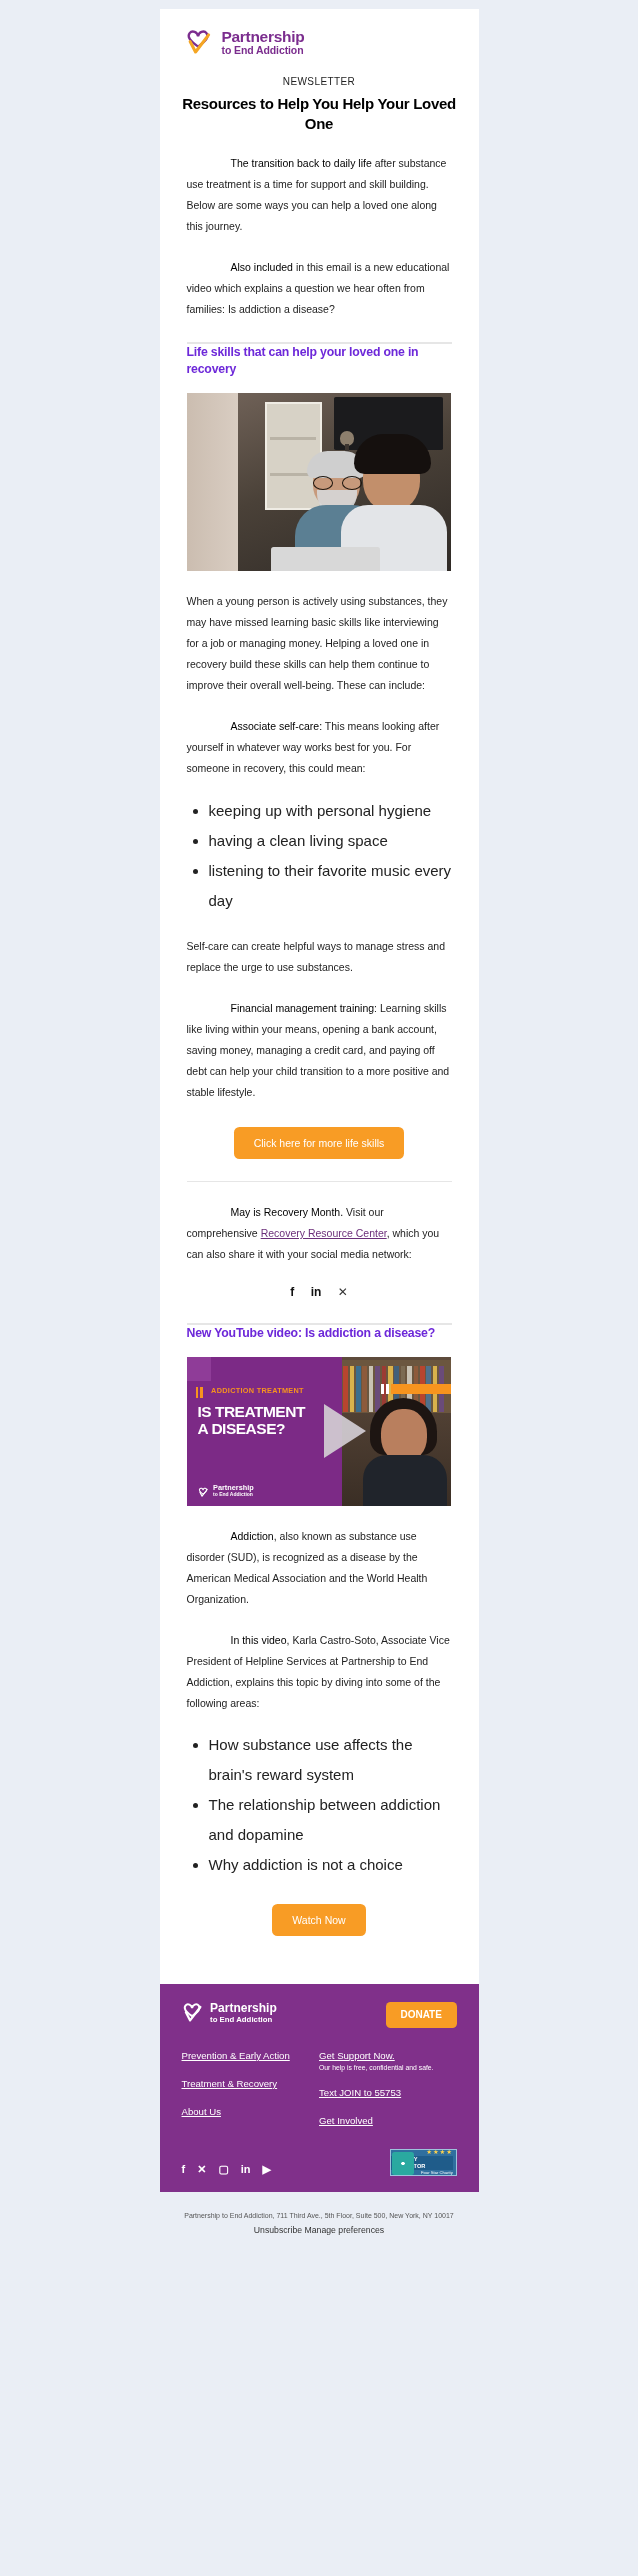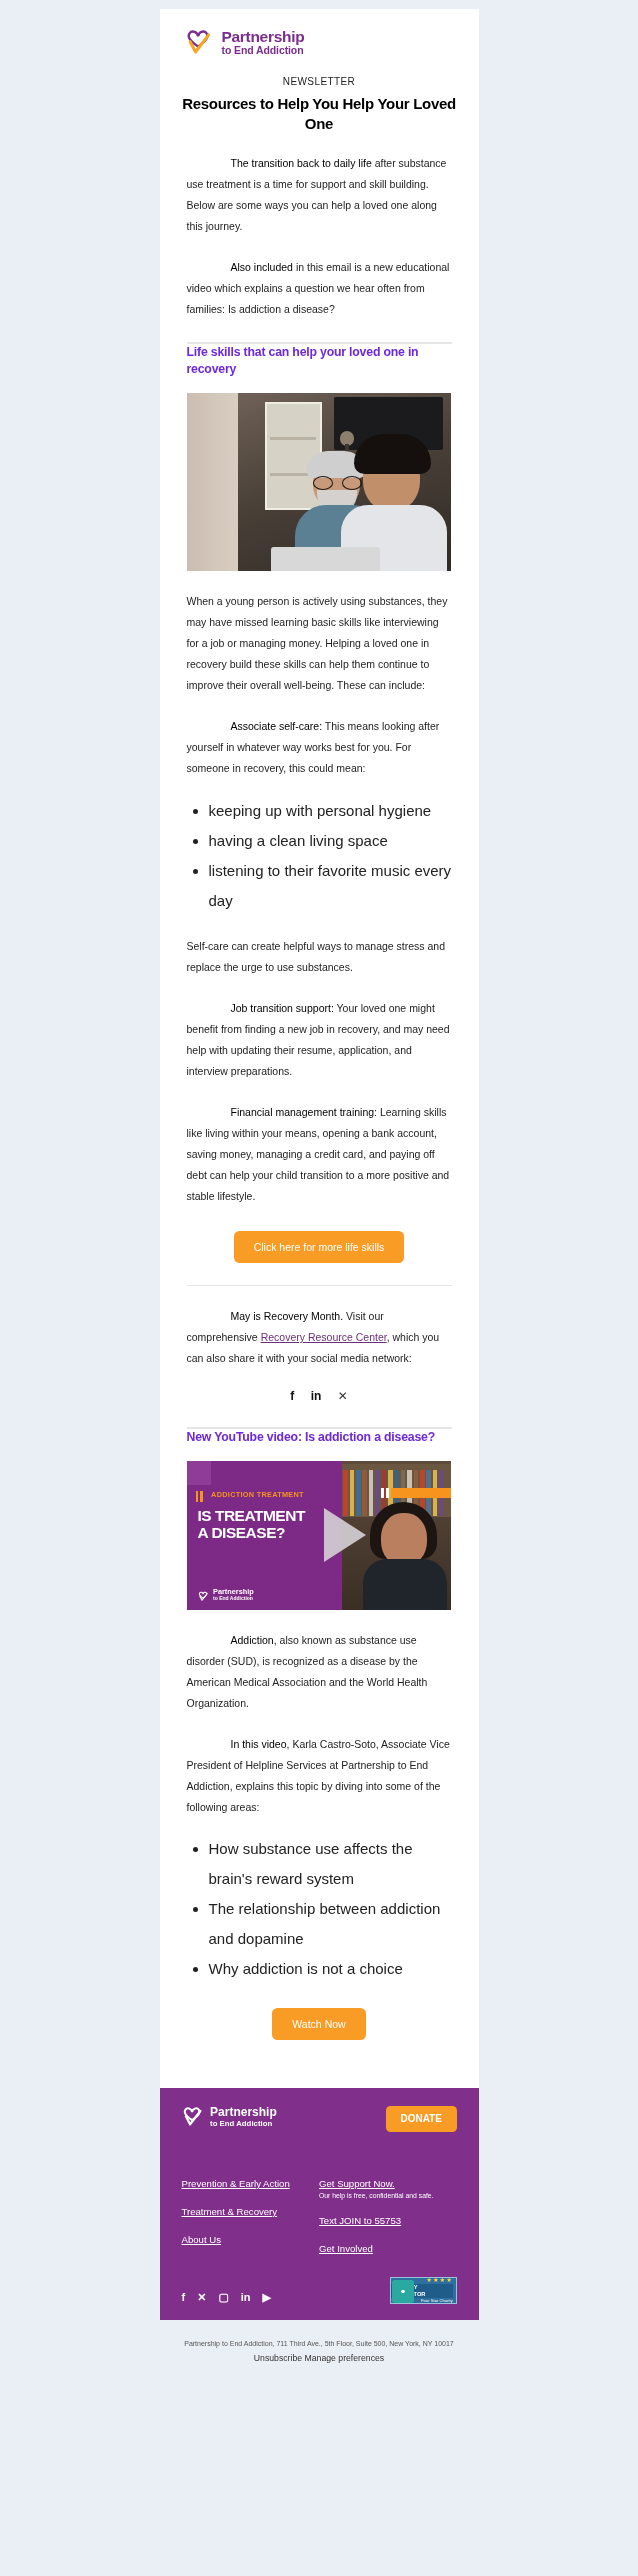--- a/index.html
+++ b/index.html
@@ -166,21 +166,21 @@
   .f-logo { display: flex; align-items: center; gap: 4.6px; }
   .f-logo-mark { width: 24px; height: 22px; position: relative; flex: none; }
   .f-logo .t1 { font-size: 12px; font-weight: bold; color: #fff; display: block; line-height: 1; }
   .f-logo .t2 { font-size: 7.8px; font-weight: bold; color: #fff; display: block; line-height: 1; margin-top: 1.8px; }
   .donate {
     background: #f89c25; color: #fff; font-size: 10px; font-weight: bold;
     padding: 7.3px 14.6px; border-radius: 4.6px; text-decoration: none; cursor: pointer;
     display: inline-block;
   }
   .f-cols { display: flex; margin-top: 22px; }
-  .f-col { width: 50%; margin-top: 24px; }
+  .f-col { width: 50%; }
   .f-col a {
     display: block; color: #ffffff; font-size: 9.6px; text-decoration: underline;
     margin-bottom: 17.3px;
   }
   .f-sub { color:#ffffff; font-size: 6.8px; display:block; margin-top:-14.6px;
     margin-bottom: 15.5px; text-decoration: none; }
   .f-bottom { display: flex; justify-content: space-between; align-items: flex-end; margin-top: 5.5px; }
   .f-social { display: flex; gap: 12px; align-items: center; }
   .f-social span { color: #fff; font-size: 11px; font-weight: bold; cursor: pointer; }
   .charity {
@@ -272,23 +272,20 @@
       </p>
 
       <ul class="bullets">
         <li>keeping up with personal hygiene</li>
         <li>having a clean living space</li>
         <li>listening to their favorite music every day</li>
       </ul>
 
       <p class="para">Self-care can create helpful ways to manage stress and replace the urge to use substances.</p>
 
-      <p class="para">
-        <b>Job transition support:</b><span> Your loved one might benefit from finding a new job in recovery, and may need help with updating their resume, application, and interview preparations.</span>
-      </p>
 
       <p class="para">
         <b>Financial management training</b><span>: Learning skills like living within your means, opening a bank account, saving money, managing a credit card, and paying off debt can help your child transition to a more positive and stable lifestyle.</span>
       </p>
 
       <div class="btn-wrap">
         <a class="btn">Click here for more life skills</a>
       </div>
 
       <div class="rule"></div>

